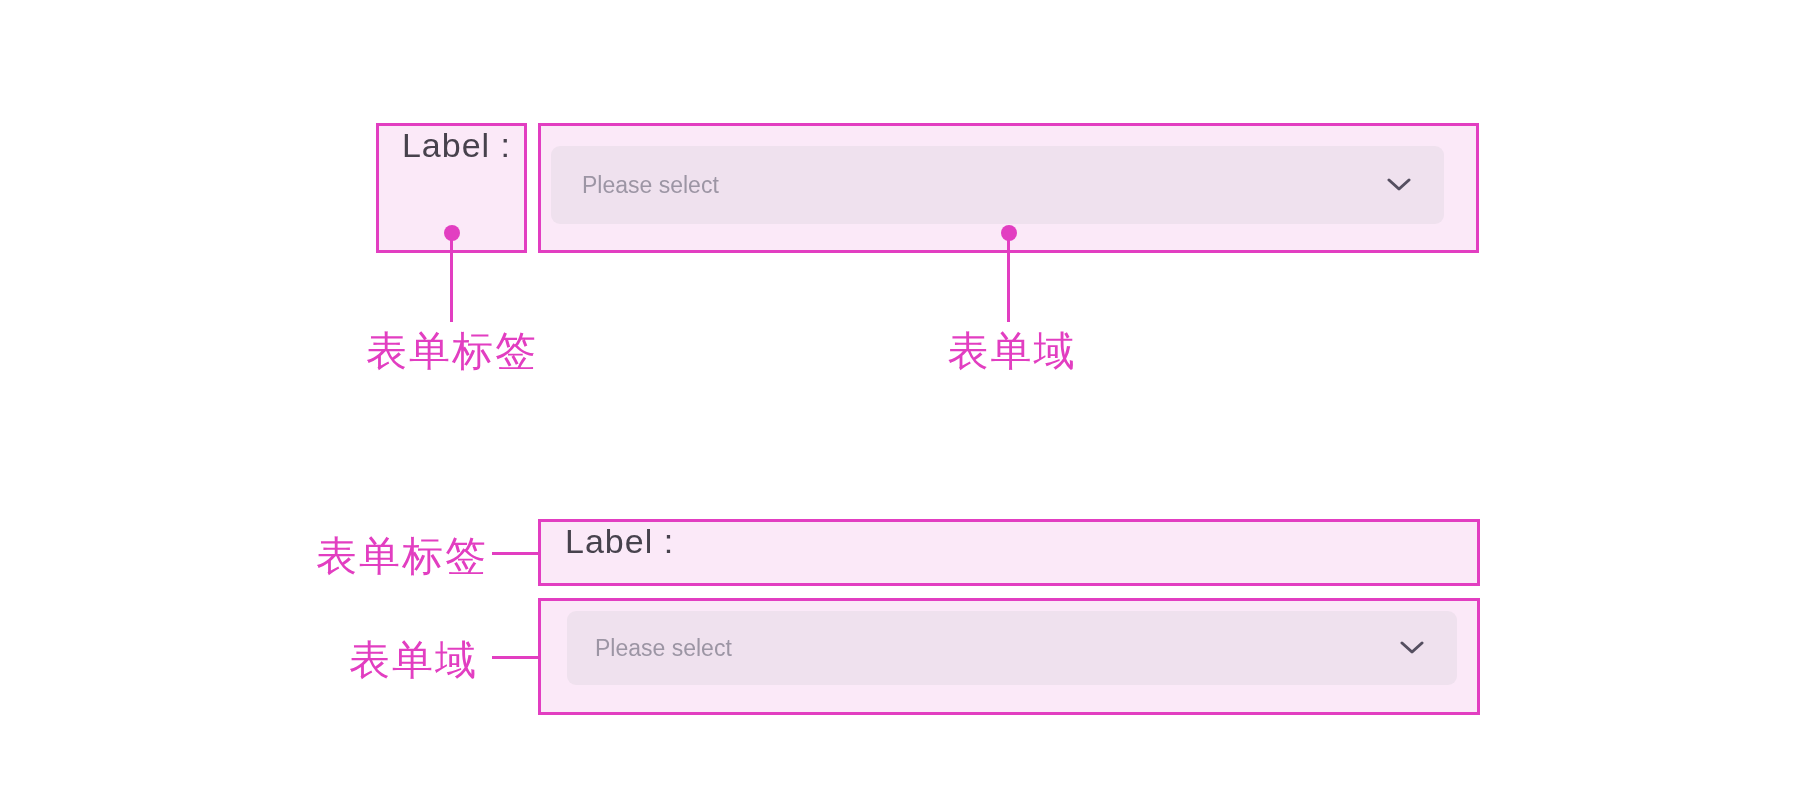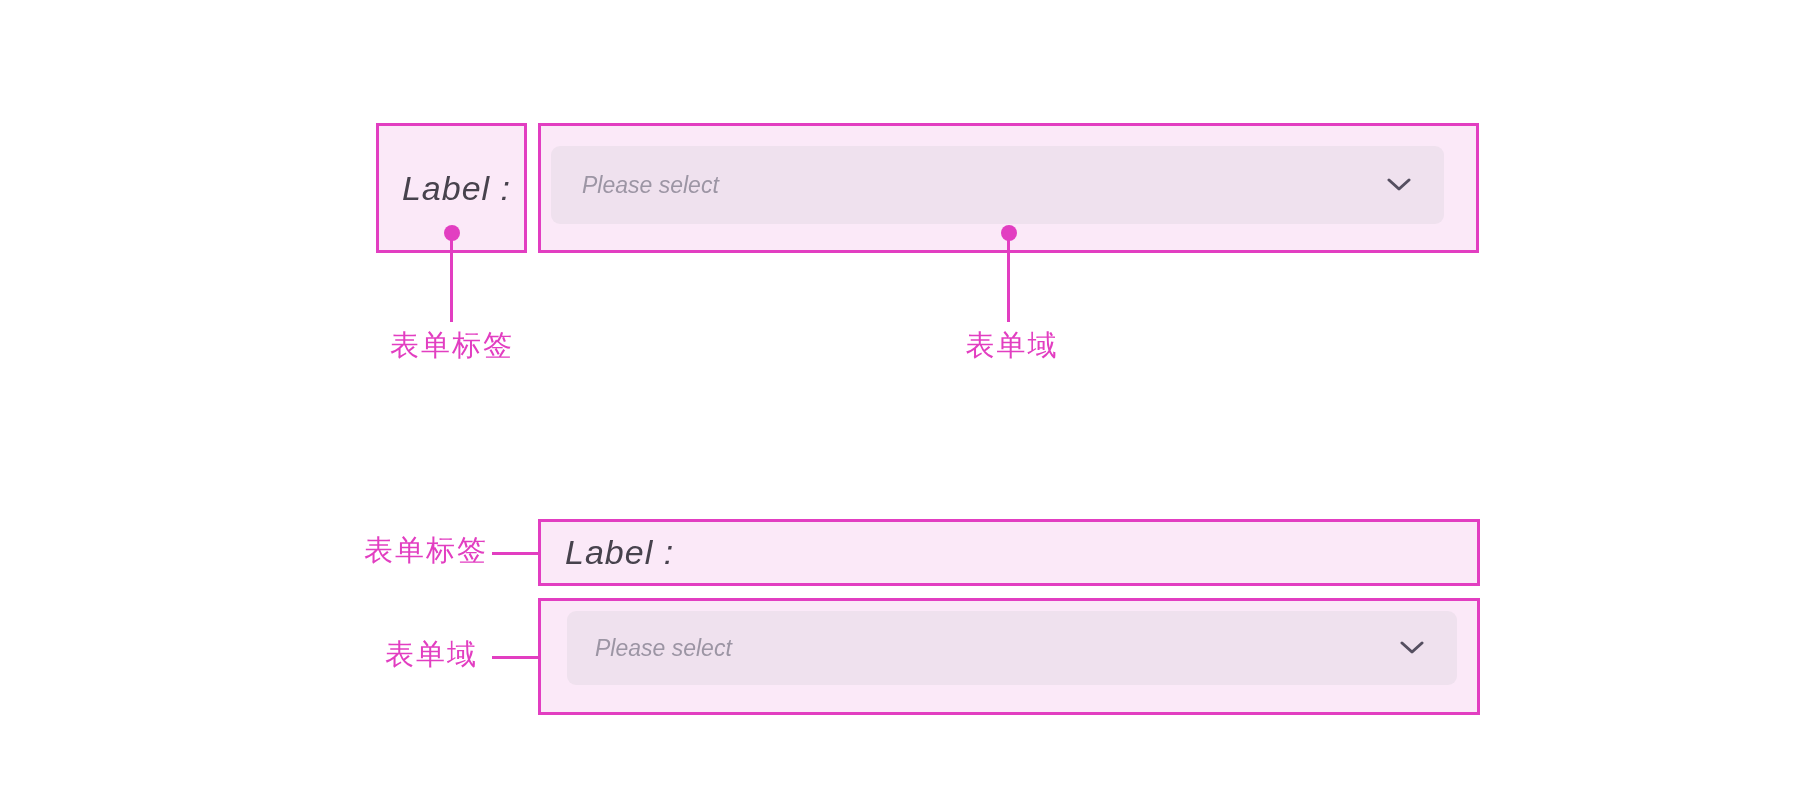--- a/index.html
+++ b/index.html
@@ -19,22 +19,21 @@
     font-family:"Liberation Sans","DejaVu Sans",sans-serif;
     overflow:hidden;
   }
   
   .ann-box{
     position:absolute;
     box-sizing:border-box;
     border:3px solid var(--accent);
     background:var(--outer-fill);
     display:flex;
-    align-items:center;
-    font-style:italic;
+    align-items:flex-start;
   }
   .label-text{
     font-size:34px;
     color:var(--label-text);
     letter-spacing:1px;
     white-space:nowrap;
   }
   
   .select{
     position:absolute;
@@ -69,21 +68,21 @@
     background:var(--accent);
   }
   .hline{
     position:absolute;
     height:3px;
     background:var(--accent);
   }
   .callout{
     position:absolute;
     color:var(--accent);
-    font-size:29px;
+    font-size:41px;
     letter-spacing:2px;
     white-space:nowrap;
     line-height:1;
   }
   .callout.centered{transform:translateX(-50%);}
   .callout.right-anchored{text-align:right;}
 
   
   .h-label-box{left:376px;top:123px;width:151px;height:130px;justify-content:flex-end;padding-right:13px;}
   .h-field-box{left:538px;top:123px;width:941px;height:130px;}

